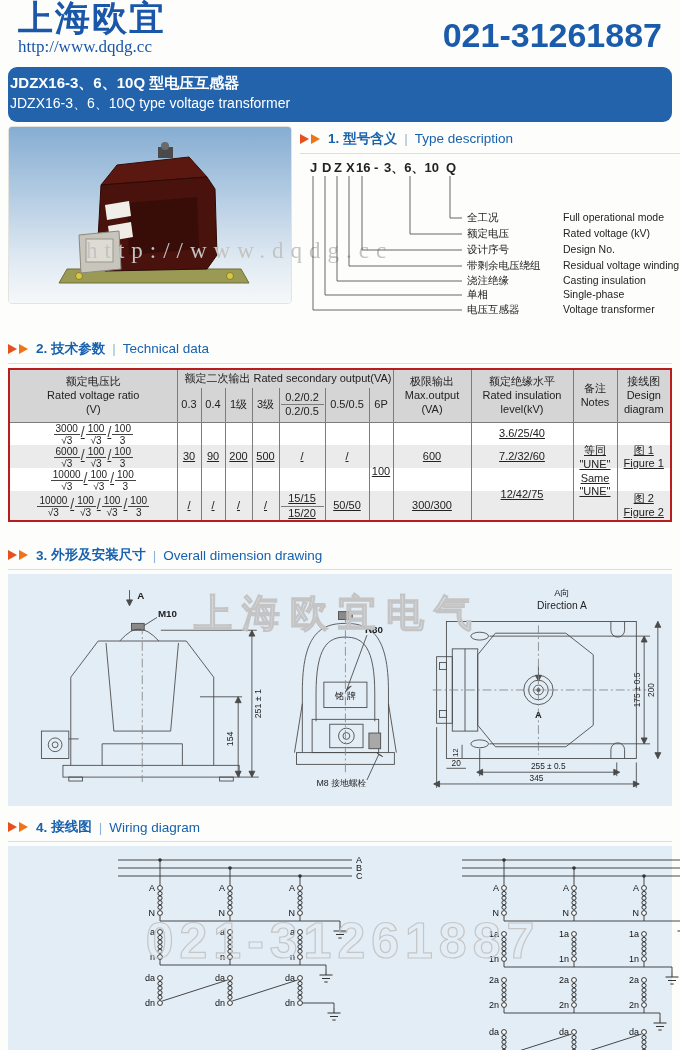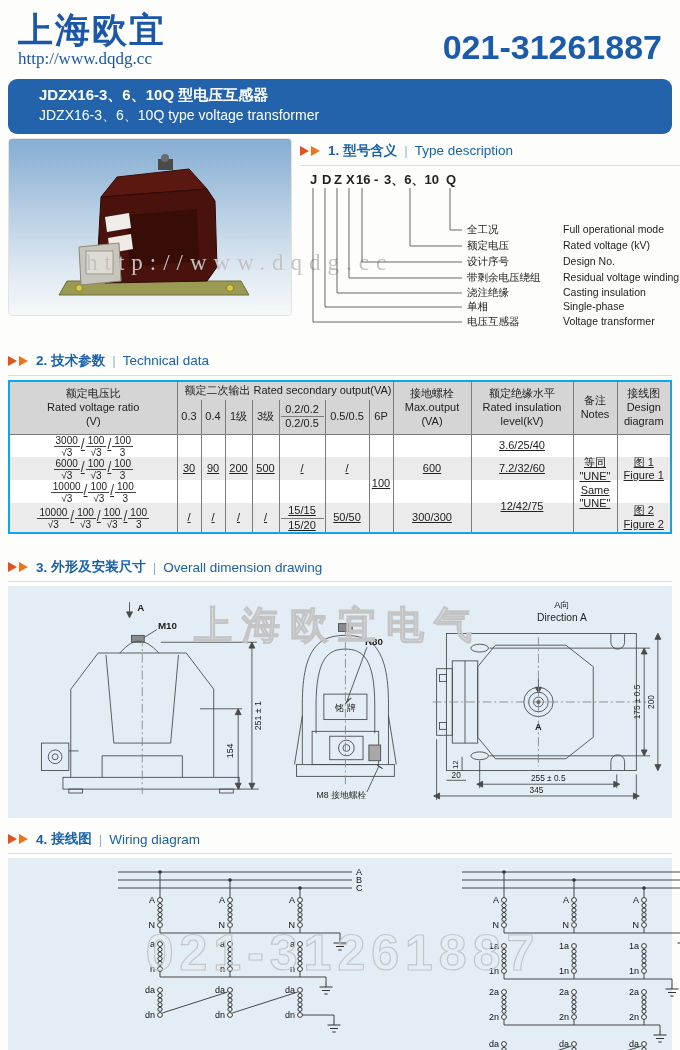--- a/index.html
+++ b/index.html
@@ -1,26 +1,26 @@
 <!DOCTYPE html>
 <html><head>
 <meta charset="utf-8">
 <style>
   html,body{margin:0;padding:0;background:#f6f6f3;}
   body{width:680px;font-family:"Liberation Sans",sans-serif;color:#222;}
   .page{width:680px;min-height:1050px;background:#fdfdfb;position:relative;overflow:hidden;}
 
   
-  .hdr{display:flex;align-items:flex-start;padding:12px 18px 4px 18px;}
+  .hdr{display:flex;align-items:flex-start;padding:0 18px 4px 18px;}
   .brand-name{font-size:35px;font-weight:bold;color:#1a57a8;letter-spacing:2px;line-height:1.05;}
   .brand-url{font-family:"Liberation Serif",serif;font-size:17px;color:#1a57a8;margin-top:0px;}
   .phone{margin-left:auto;margin-top:16px;font-size:34px;font-weight:bold;color:#1a5cab;letter-spacing:0px;}
 
   
-  .title-bar{margin:6px 8px 0 8px;background:#2263ac;border-radius:9px;color:#fff;padding:7px 14px 9px 31px;}
+  .title-bar{margin:6px 8px 0 8px;background:#2263ac;border-radius:9px;color:#fff;padding:7px 14px 9px 2px;}
   .title-bar .l1{font-size:15px;font-weight:bold;}
   .title-bar .l2{font-size:14px;margin-top:2px;}
 
   
   .sec-head{display:flex;align-items:center;font-size:13.5px;color:#1761ae;
             padding:4px 0 5px 0;border-bottom:1px solid #cfe0ef;margin:8px 8px 4px 8px;}
   .tri{width:0;height:0;border-top:5px solid transparent;border-bottom:5px solid transparent;
        border-left:9px solid #e4511d;margin-right:2px;}
   .tri.t2{border-left-color:#ee7417;margin-right:8px;}
   .sec-no{font-weight:bold;margin-right:4px;}
@@ -31,21 +31,21 @@
   .s1row{display:flex;padding:4px 8px 2px 8px;position:relative;}
   .photo-box{width:282px;height:176px;border:1px solid #e3e3e0;border-radius:4px;overflow:hidden;
              flex:none;margin-right:8px;position:relative;z-index:1;}
   .type-col{flex:1;position:relative;z-index:3;}
   .type-col .sec-head{margin:0 0 2px 0;}
   .wm-row1{position:absolute;top:116px;left:86px;font-family:"Liberation Serif",serif;
            font-size:23px;color:#c3c3c3;letter-spacing:7px;z-index:2;pointer-events:none;white-space:nowrap;}
 
   
   table.tech{border-collapse:collapse;table-layout:fixed;margin:2px 8px 20px 8px;
-             border:2px solid #0ea5e9;font-size:11px;}
+             border:2px solid #b91c1c;font-size:11px;}
   table.tech th,table.tech td{border:1px solid #7c7c7c;text-align:center;vertical-align:middle;
              padding:0 1px;font-weight:normal;}
   table.tech thead th{background:#d5d5d5;font-size:11px;line-height:1.25;}
   table.tech thead .grp{border-bottom-style:hidden;height:18px;text-align:right;}
   table.tech thead .sub{border-top-style:hidden;height:34px;}
   table.tech tbody{background-image:linear-gradient(to bottom,#ffffff 0 23px,#ebebeb 23px 46px,
                    #ffffff 46px 69px,#ebebeb 69px 92px);}
   table.tech tbody td{background:transparent;border-top:none;border-bottom:none;height:23px;line-height:1.25;text-decoration:underline;}
   .sp-top{border-bottom:1px solid #7c7c7c;}
   .frac{display:inline-flex;flex-direction:column;align-items:center;font-size:10px;line-height:1.1;vertical-align:middle;}
@@ -183,21 +183,21 @@
     </colgroup>
     <thead>
       <tr>
         <th rowspan="2">
           <div>额定电压比</div>
             <div>Rated voltage ratio</div>
             <div>(V)</div>
         </th>
         <th colspan="7" class="grp">额定二次输出  Rated secondary output(VA)</th>
         <th rowspan="2">
-          <div>接地螺栓</div>
+          <div>极限输出</div>
             <div>Max.output</div>
             <div>(VA)</div>
         </th>
         <th rowspan="2">
           <div>额定绝缘水平</div>
             <div>Rated insulation</div>
             <div>level(kV)</div>
         </th>
         <th rowspan="2">
           <div>备注</div>

